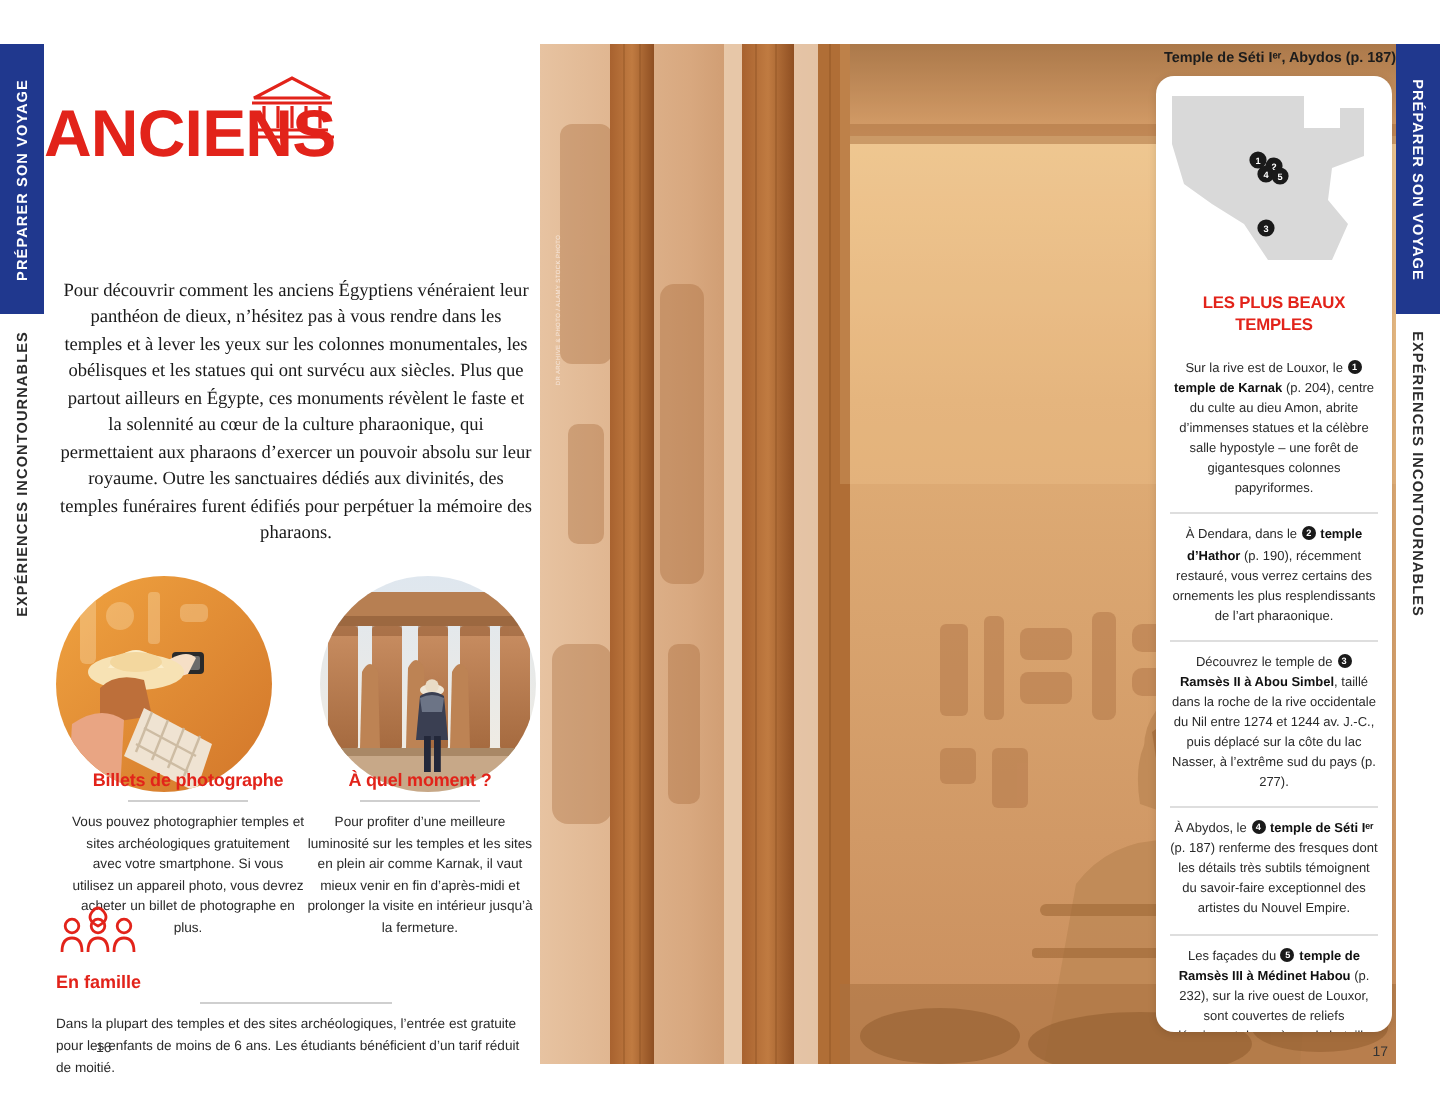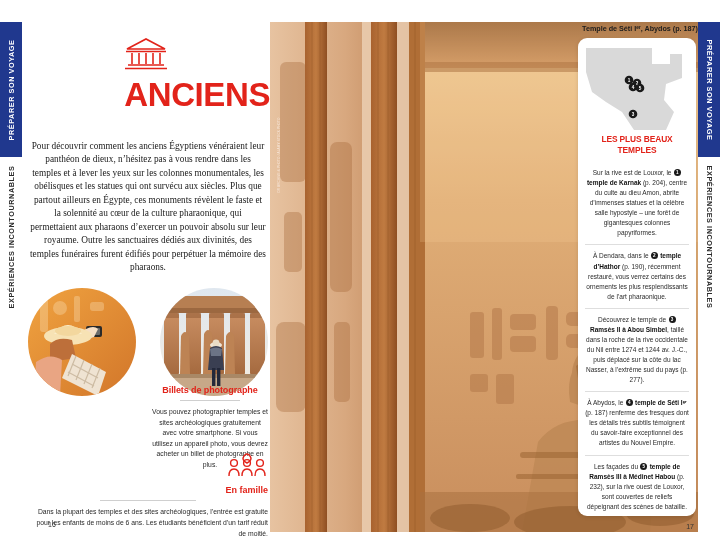--- a/index.html
+++ b/index.html
@@ -18,38 +18,38 @@
          font-size:7.3px;font-weight:bold;letter-spacing:.55px;}
   .edge.left .vtext{transform:translate(-50%,-50%) rotate(-90deg);}
   .edge.right .vtext{transform:translate(-50%,-50%) rotate(90deg);}
   .vtext.onblue{color:#ffffff;}
   .vtext.onwhite{color:#2b2b2b;}
 
   
   .left-page{position:absolute;left:22px;top:0;width:248px;height:554px;background:#fff;}
 
   .temple-icon{position:absolute;left:50%;top:36px;transform:translateX(-50%);}
-  .headline{position:absolute;left:0;right:0;top:78px;text-align:right;
+  .headline{position:absolute;left:0;right:0;top:50px;text-align:left;
             color:#e2231a;font-weight:bold;font-size:33px;line-height:1.04;
             letter-spacing:-.4px;font-family:"Liberation Sans",sans-serif;}
 
   .intro{position:absolute;left:8px;right:4px;top:140px;text-align:center;
          font-family:Liberation Serif, serif;font-size:9.3px;line-height:1.45;color:#1a1a1a;}
 
   .photo-row{position:absolute;left:6px;top:288px;width:240px;display:flex;
              justify-content:space-between;}
   .circ{width:108px;height:108px;border-radius:50%;overflow:hidden;position:relative;}
 
   .cap-row{position:absolute;left:6px;top:385px;width:240px;display:flex;justify-content:flex-end;}
   .cap-col{width:116px;text-align:center;}
   .cap-title{color:#e2231a;font-weight:bold;font-size:9px;letter-spacing:-.1px;}
   .rule{width:60px;height:1px;background:#cfcfcf;margin:5px auto 6px;}
   .cap-body{font-size:6.8px;line-height:1.55;color:#2a2a2a;}
 
-  .family-block{position:absolute;left:6px;top:452px;width:240px;text-align:right;}
+  .family-block{position:absolute;left:6px;top:452px;width:240px;text-align:left;}
   .fam-title{color:#e2231a;font-weight:bold;font-size:9px;margin-top:3px;}
   .fam-rule{width:96px;height:1px;background:#cfcfcf;margin:5px auto 6px;}
   .fam-body{font-size:6.8px;line-height:1.6;color:#2a2a2a;}
 
   .pageno{position:absolute;font-size:7px;color:#333;}
   .pageno.l{left:26px;bottom:26px;}
   .pageno.r{right:26px;bottom:24px;}
 
   
   .photo-main{position:absolute;left:270px;top:22px;width:428px;height:510px;overflow:hidden;}
@@ -59,21 +59,21 @@
 
   .photo-caption{position:absolute;right:22px;top:24px;z-index:20;
                  font-size:7.2px;font-weight:bold;color:#1c1c1c;white-space:nowrap;}
 
   
   .card{position:absolute;left:578px;top:38px;width:118px;height:478px;
         background:#ffffff;border-radius:9px;z-index:25;overflow:hidden;
         box-shadow:0 1px 4px rgba(0,0,0,.12);}
   .map-wrap{position:relative;width:100%;height:96px;}
   .card-title{color:#e2231a;font-weight:bold;font-size:8.4px;text-align:center;
-              line-height:1.25;margin:0 6px 0;letter-spacing:-.1px;}
+              line-height:1.25;margin:12px 6px 0;letter-spacing:-.1px;}
   .entries{margin:7px 7px 0;}
   .entry{font-size:6.5px;line-height:1.55;color:#2a2a2a;text-align:center;
          padding:6px 0;}
   .entry + .entry{border-top:1px solid #dedede;}
   .entry b{color:#111;}
   .pin{display:inline-block;width:7px;height:7px;border-radius:50%;
        background:#1a1a1a;color:#fff;font-size:4.6px;line-height:7px;
        text-align:center;font-weight:bold;vertical-align:1px;margin:0 .5px;}
 </style>
 </head>
@@ -340,20 +340,25 @@
         </svg>
       </div>
     </div>
 
     <div class="cap-row">
       <div class="cap-col">
         <div class="cap-title">Billets de photographe</div>
         <div class="rule"></div>
         <div class="cap-body">Vous pouvez photographier temples et sites archéologiques gratuitement avec votre smartphone. Si vous utilisez un appareil photo, vous devrez acheter un billet de photographe en plus.</div>
       </div>
+      <div class="cap-col">
+        <div class="cap-title">À quel moment ?</div>
+        <div class="rule"></div>
+        <div class="cap-body">Pour profiter d’une meilleure luminosité sur les temples et les sites en plein air comme Karnak, il vaut mieux venir en fin d’après-midi et prolonger la visite en intérieur jusqu’à la fermeture.</div>
+      </div>
     </div>
 
     <div class="family-block">
       <div>
         <svg width="42" height="26" viewBox="0 0 42 26">
           <g fill="none" stroke="#e2231a" stroke-width="1.4">
             <path d="M18 4 q3 -4 6 0 q3 4 -3 7 q-6 -3 -3 -7"></path>
             <circle cx="8" cy="11" r="3.4"></circle>
             <circle cx="21" cy="11" r="3.4"></circle>
             <circle cx="34" cy="11" r="3.4"></circle>

